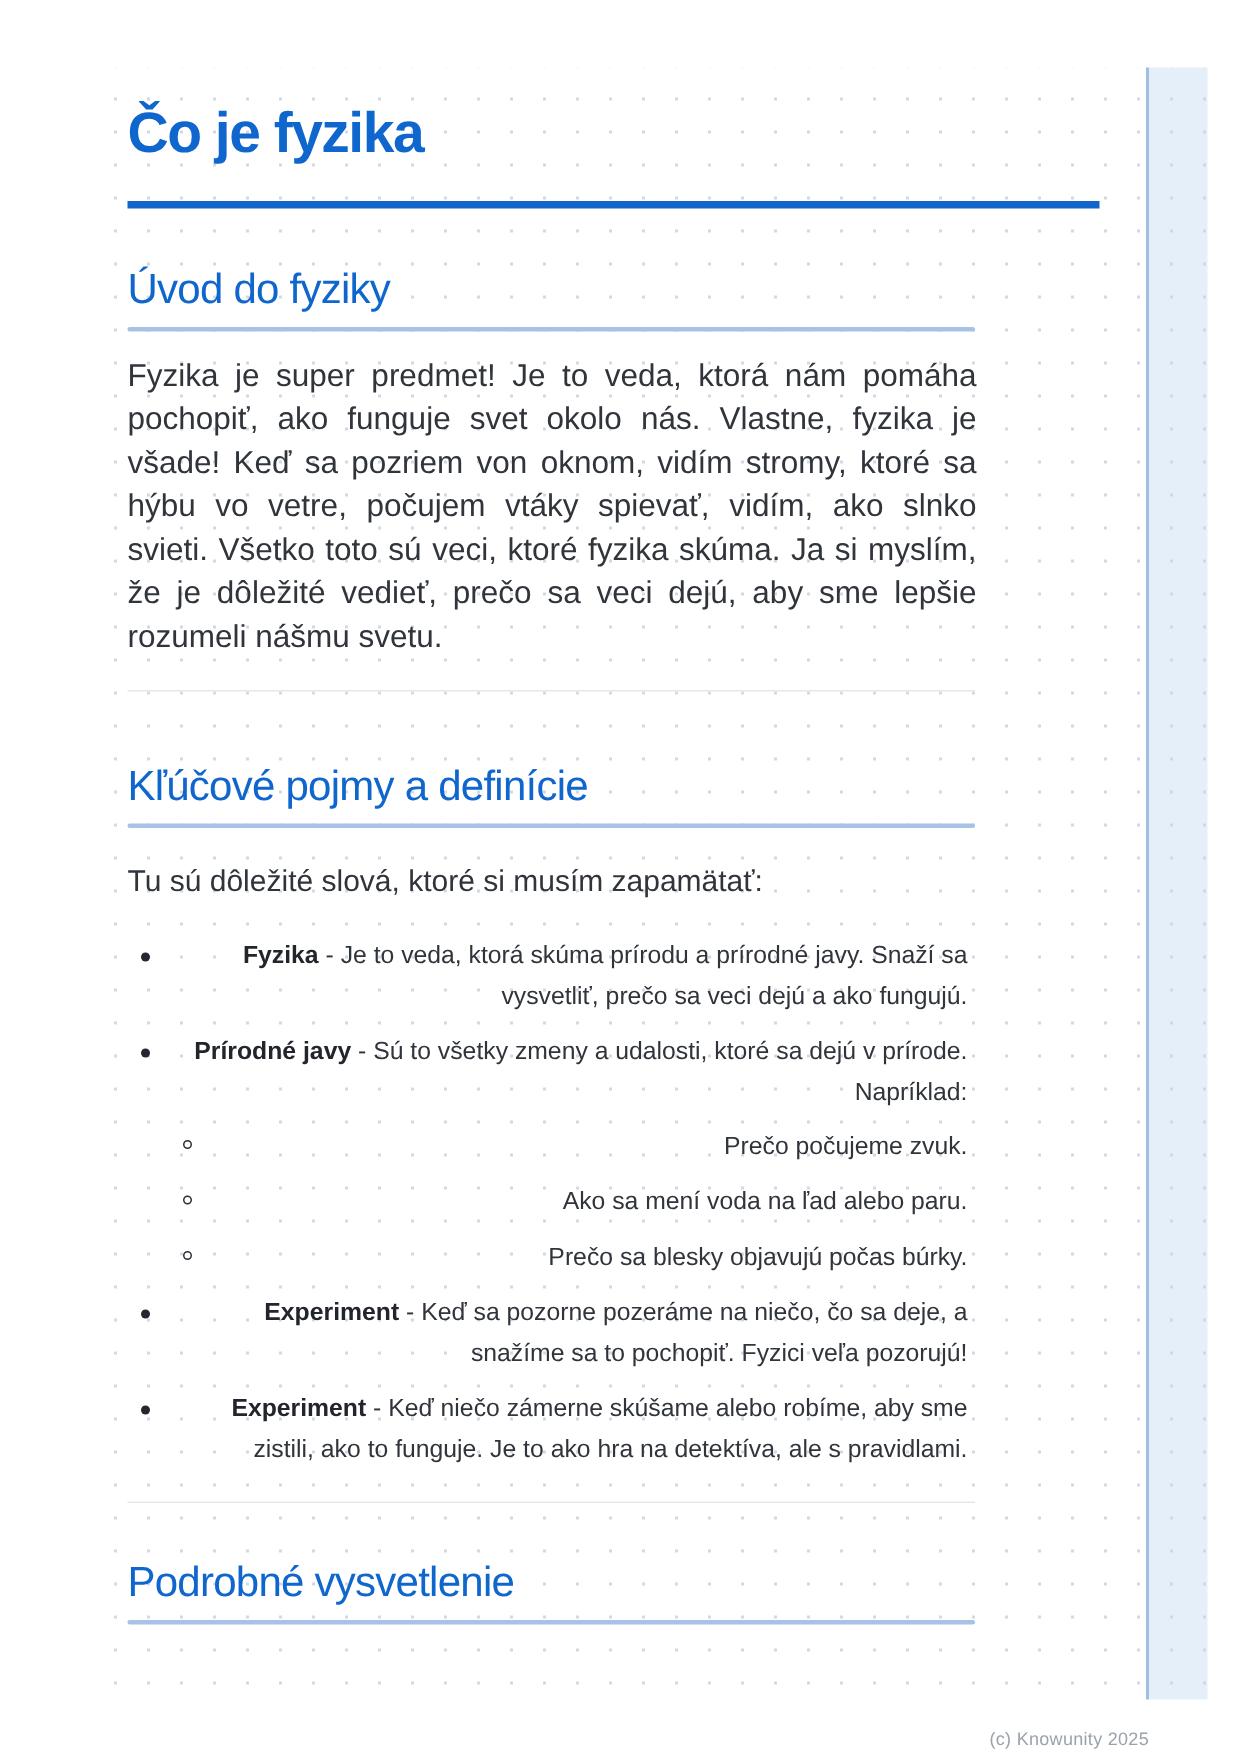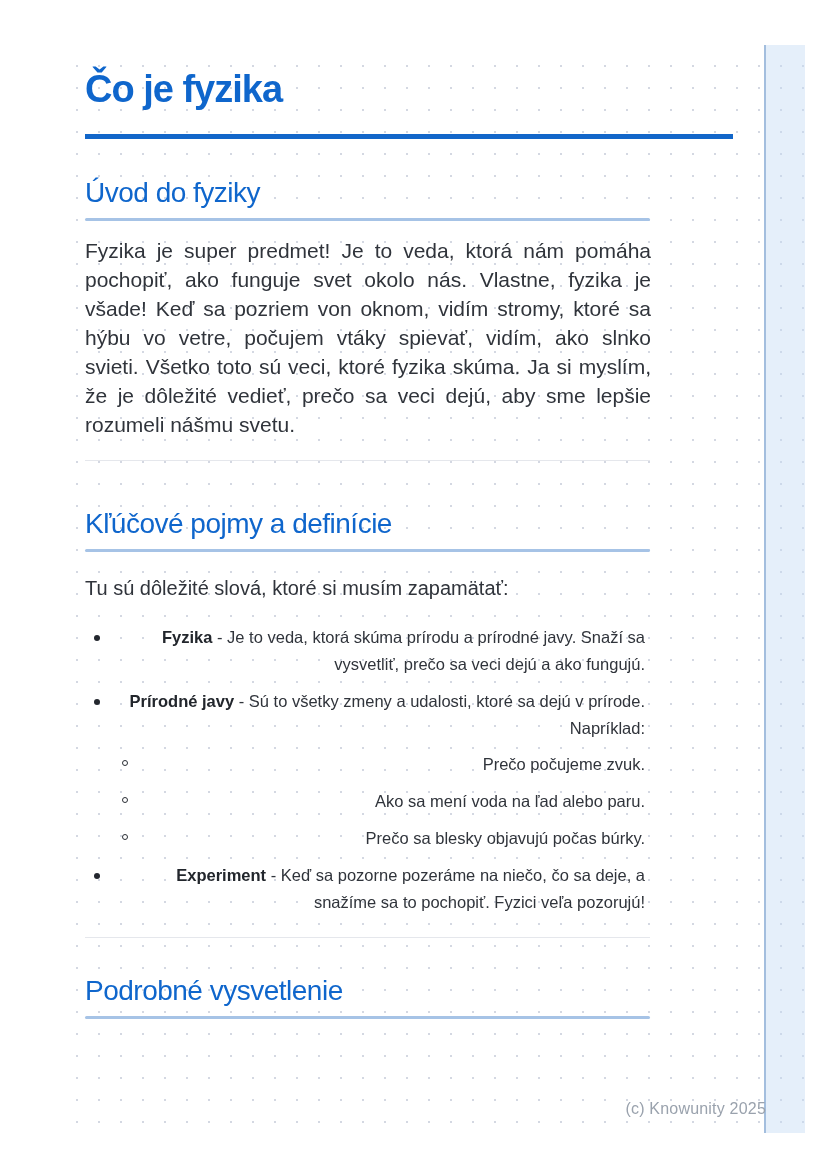--- a/index.html
+++ b/index.html
@@ -118,23 +118,23 @@
   ul.example-list > li .bullet-circle {
     position: absolute;
     left: 10px; top: 9px;
     width: 6px; height: 6px;
     border-radius: 50%;
     border: 1.6px solid #2b2f36;
     background: transparent;
   }
   .footer-credit {
     position: absolute;
-    top: 1100px;
+    top: 1152px;
     right: 62px;
-    font-size: 16px;
+    font-size: 12px;
     color: #9aa2ad;
     letter-spacing: 0.2px;
   }
 </style>
 </head>
 <body>
 
 <div class="paper">
   <div class="stripe"></div>
 
@@ -181,20 +181,26 @@
               <span>Prečo sa blesky objavujú počas búrky.</span>
             </li>
           </ul>
         </li>
         <li>
           <span class="bullet-dot"></span>
           <span class="term">Experiment</span>
           <span>-</span>
           <span>Keď sa pozorne pozeráme na niečo, čo sa deje, a snažíme sa to pochopiť. Fyzici veľa pozorujú!</span>
         </li>
+        <li>
+          <span class="bullet-dot"></span>
+          <span class="term">Experiment</span>
+          <span>-</span>
+          <span>Keď niečo zámerne skúšame alebo robíme, aby sme zistili, ako to funguje. Je to ako hra na detektíva, ale s pravidlami.</span>
+        </li>
       </ul>
 
       <div class="divider"></div>
     </div>
 
     <div class="section-detail">
       <h2 class="section-heading">Podrobné vysvetlenie</h2>
       <div class="h2-underline"></div>
     </div>
 

